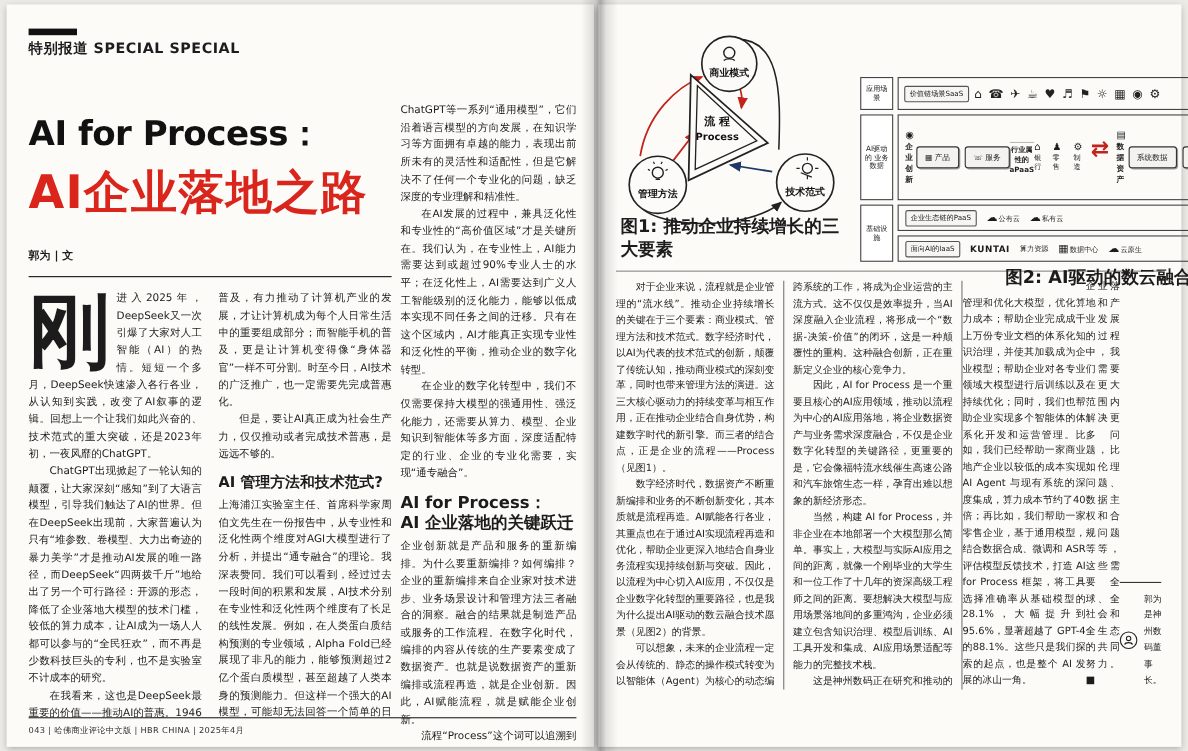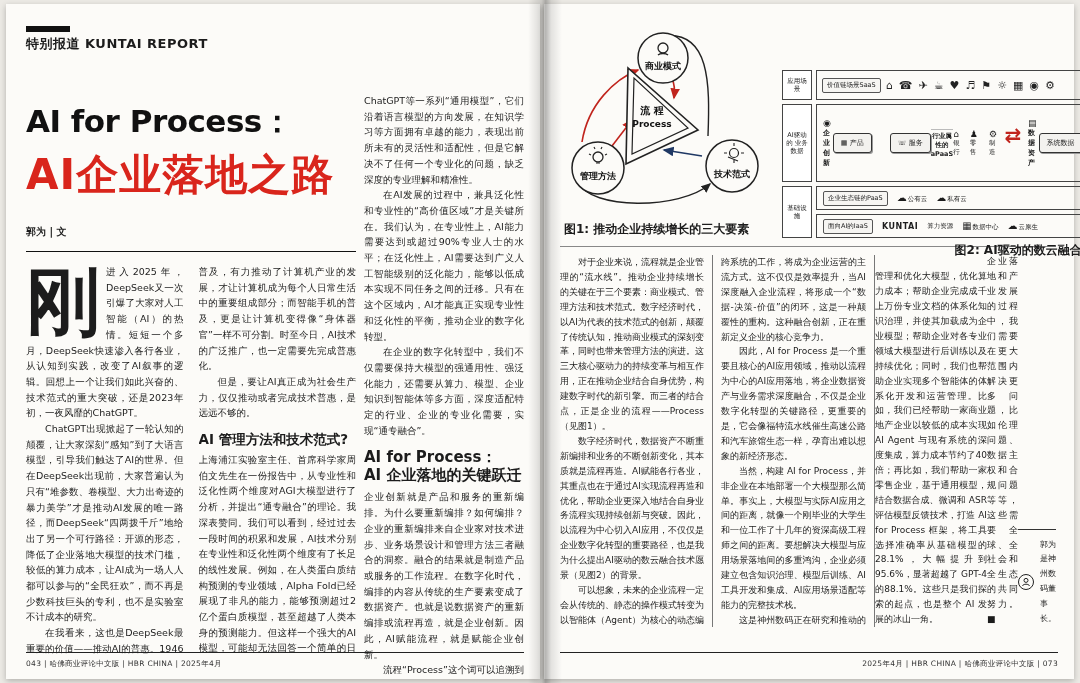--- a/index.html
+++ b/index.html
@@ -28,38 +28,38 @@
   .h-sec { font-size:13.5px; font-weight:900; margin:10px 0 4px 0; line-height:17px; }
   .col3 { position:absolute; right:0; top:-8px; width:160px; height:586px; font-size:9.5px; line-height:15.7px; text-align:justify; overflow:hidden; }
   .h-red2 { font-size:15px; font-weight:900; line-height:18px; margin:10px 0 5px 0; }
   .footer { position:absolute; left:16px; right:16px; bottom:10px; border-top:1.2px solid #222; padding-top:6px; font-size:7.5px; letter-spacing:.3px; color:#333; }
   .page.left .footer { left:20px; }
   .footer.r { text-align:right; }
 
   
   .figs { display:flex; gap:10px; height:214px; }
   .fig1 { width:212px; position:relative; }
-  .figcap { font-size:12px; font-weight:900; margin-top:4px; }
+  .figcap { font-size:16px; font-weight:900; margin-top:4px; }
   .fig1 .figcap { position:absolute; bottom:0; left:4px; }
   .fig2 { flex:1; display:flex; flex-direction:column;margin-top:46px; }
   .fig2 .figcap { text-align:center; }
 
   .f2-grid { flex:1; display:flex; gap:4px; font-size:6.5px; }
   .f2-side { width:30px; display:flex; flex-direction:column; gap:4px; }
   .f2-cell { border:1px solid #444; background:#fff; display:flex; align-items:center; justify-content:center; text-align:center; padding:2px; line-height:8px; }
   .f2-cell.s0 { height:30px; } .f2-cell.s1 { flex:1; } .f2-cell.s2 { height:52px; }
   .f2-main { flex:1; display:flex; flex-direction:column; gap:4px; position:relative; }
   .f2-row1 { height:30px; border:1px solid #444; display:flex; align-items:center; gap:5px; padding:0 5px; }
   .f2-pill { border:1px solid #555; border-radius:2px; padding:2px 4px; background:#f6f5f2; white-space:nowrap; }
   .vci { font-size:11px; letter-spacing:1px; color:#222; }
   .f2-row2 { flex:1; border:1px solid #444; display:flex; align-items:stretch; padding:4px 4px; }
   .f2-half { flex:1; display:flex; align-items:center; justify-content:space-between; padding:2px; }
   .f2-h { font-weight:bold; font-size:7px; }
   .f2-h .ic { font-size:9px; margin-right:2px; }
-  .f2-btns { display:flex; gap:18px; }
+  .f2-btns { display:flex; gap:5px; }
   .f2-btn { border:1.2px solid #333; border-radius:3px; background:#f3f2ef; padding:4px 7px; font-size:7px; box-shadow:1px 1px 0 #999; white-space:nowrap; }
   .f2-sub { font-weight:bold; border-top:1px solid #bbb; width:95%; text-align:center; padding-top:2px; font-size:6.5px; }
   .f2-items { display:flex; gap:10px; }
   .f2-it { font-size:6.5px; } .f2-it .ic { font-size:9px; margin-right:1px; }
   .f2-xarrow { width:26px; display:flex; align-items:flex-start; justify-content:center; padding-top:14px; color:#c0241d; font-size:20px; font-weight:900; }
   .f2-row3 { height:52px; display:flex; flex-direction:column; gap:4px; }
   .f2-bar { flex:1; border:1px solid #444; display:flex; align-items:center; gap:9px; padding:0 6px; }
   .f2-brand { font-weight:900; font-size:8px; letter-spacing:.5px; }
   .f2-bar .ic { font-size:10px; margin-right:1px; }
   .f2-circles { position:absolute; right:-2px; bottom:2px; width:16px; display:flex; flex-direction:column; gap:6px; align-items:center; }
@@ -80,21 +80,21 @@
   .red { color:#d9251c; }
   svg text { font-family:"DejaVu Sans",sans-serif; }
 </style>
 </head>
 <body>
 
 <div class="spread">
 
   <div class="page left">
     <div class="kicker-rule"></div>
-    <div class="kicker">特别报道 KUNTAI REPORT</div>
+    <div class="kicker">特别报道 SPECIAL SPECIAL</div>
 
     <div class="lp-body">
       <div class="lp-main">
         <h1 class="title-en">AI for Process：</h1>
         <h1 class="title-cn red">AI企业落地之路</h1>
         <div class="byline">郭为 | 文</div>
         <hr class="title-rule">
         <div class="cols2">
           <div class="colL">
             <p><span class="dropcap">刚</span><span>进入2025年，DeepSeek又一次引爆了大家对人工智能（AI）的热情。短短一个多月，DeepSeek快速渗入各行各业，从认知到实践，改变了AI叙事的逻辑。回想上一个让我们如此兴奋的、技术范式的重大突破，还是2023年初，一夜风靡的ChatGPT。</span></p>
@@ -275,17 +275,16 @@
             <svg width="10" height="10" viewBox="0 0 10 10">
                 <circle cx="5" cy="3.4" r="2" fill="none" stroke="#222" stroke-width="1"></circle>
                 <path d="M1.5,9 C2,6.6 8,6.6 8.5,9" fill="none" stroke="#222" stroke-width="1"></path>
               </svg>
           </span>
           <span>郭为是神州数码董事长。</span>
         </div>
       </div>
     </div>
 
-    <div class="footer r">2025年4月 | HBR CHINA | 哈佛商业评论中文版 | 073</div>
   </div>
 
   <div class="spine"></div>
 </div>
 
 </body></html>

